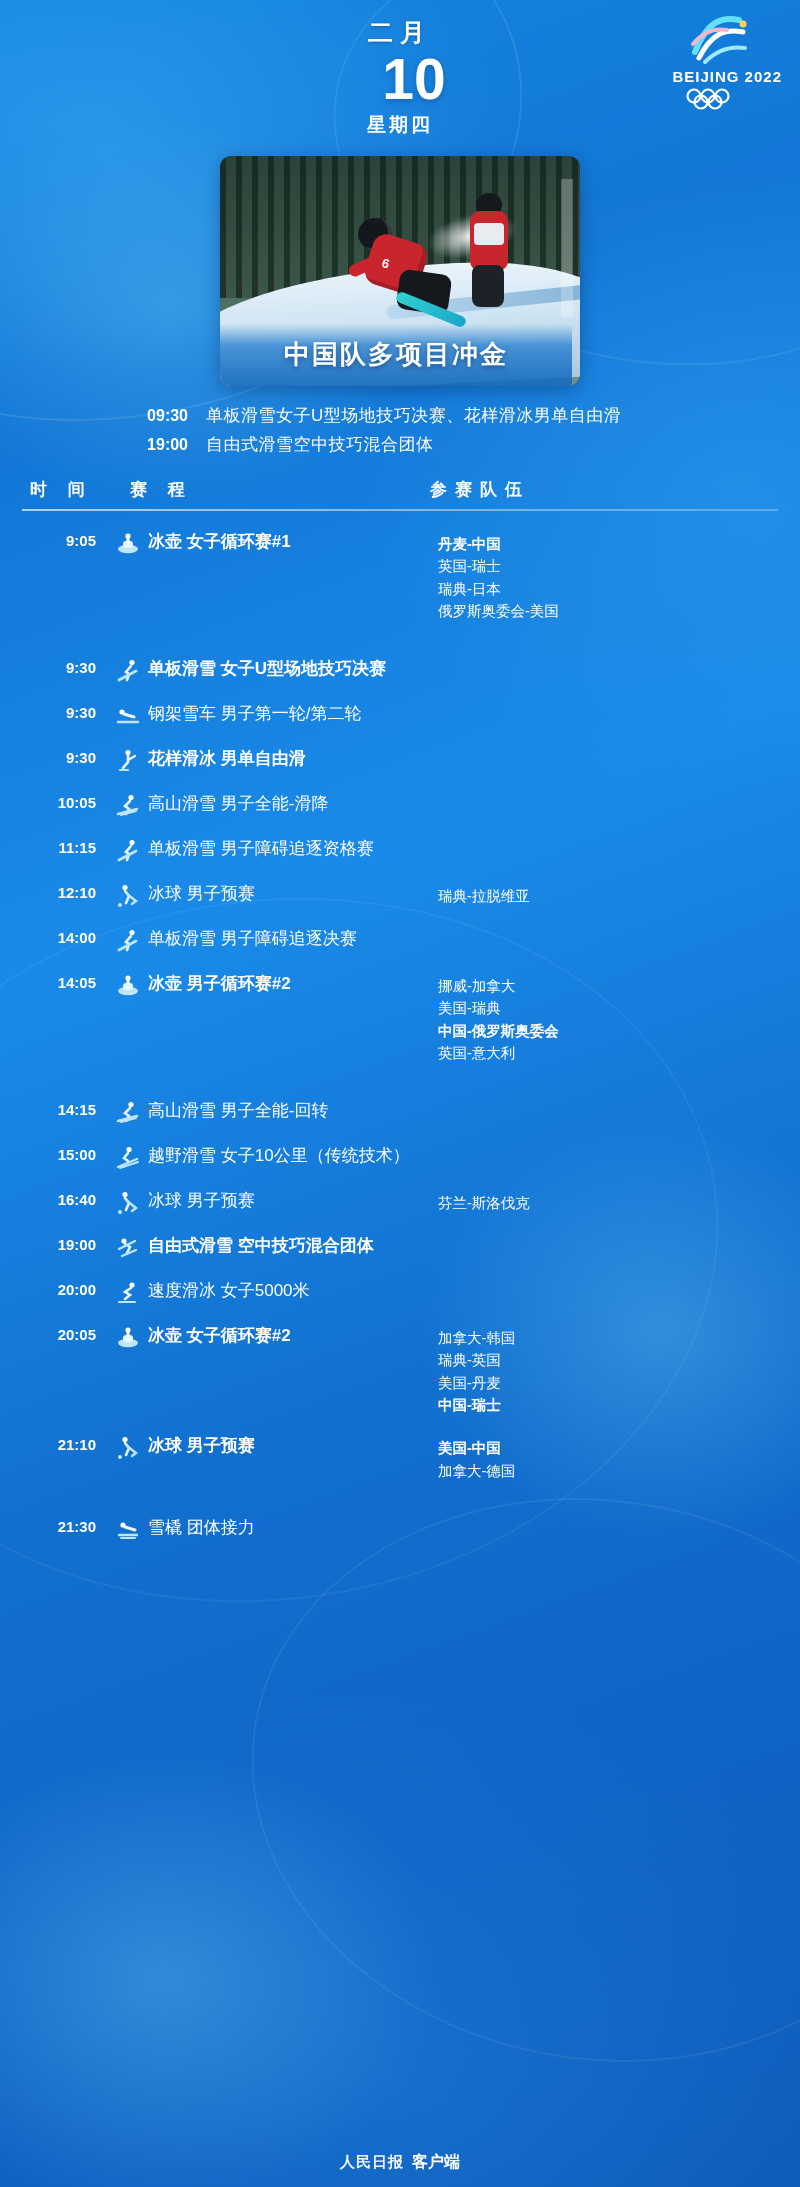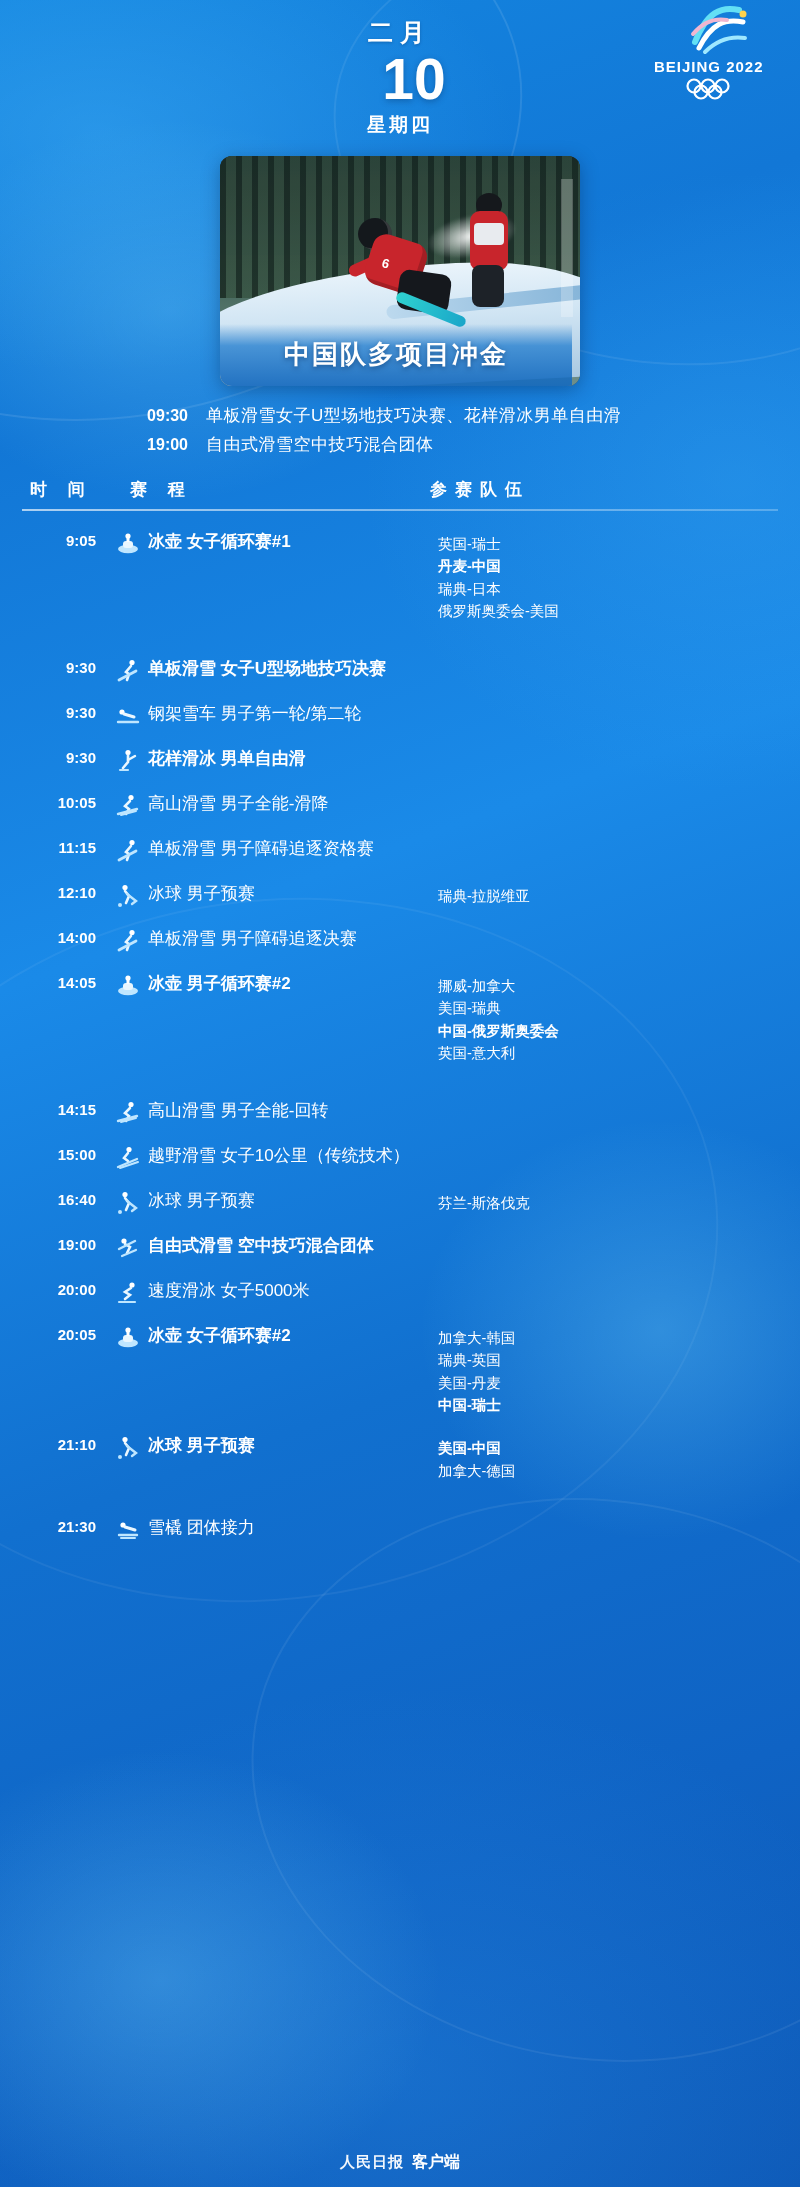--- a/index.html
+++ b/index.html
@@ -63,23 +63,23 @@
   .weekday {
     font-size: 19px;
     letter-spacing: 3px;
     font-weight: 600;
     margin-top: 2px;
   }
   
   .logo {
     position: absolute;
     right: 18px;
-    top: 0;
+    top: 10px;
     width: 128px;
-    text-align: left;
+    text-align: right;
   }
   .logo svg { display: block; margin: 0 auto; }
   .logo-text {
     margin-top: 2px;
     font-size: 15px;
     font-weight: 800;
     letter-spacing: 1px;
     color: #fff;
   }
   .rings { margin-top: 3px; }
@@ -338,22 +338,22 @@
       <div class="r-icon">
         <svg width="26" height="26" viewBox="0 0 26 26">
           <ellipse cx="13" cy="18" rx="10" ry="4.2" fill="#bfe6ff"></ellipse>
           <rect x="8" y="10" width="10" height="7" rx="3" fill="#eaf7ff"></rect>
           <rect x="11.5" y="5" width="3" height="6" rx="1.5" fill="#ffffff"></rect>
           <circle cx="13" cy="5" r="2.6" fill="#ffffff"></circle>
         </svg>
       </div>
       <div class="r-event bold">冰壶 女子循环赛#1</div>
       <div class="r-teams">
+        <div class="team-line hl">丹麦-中国</div>
         <div class="team-line">英国-瑞士</div>
-        <div class="team-line hl">丹麦-中国</div>
         <div class="team-line">瑞典-日本</div>
         <div class="team-line">俄罗斯奥委会-美国</div>
       </div>
     </div>
     <div class="row">
       <div class="r-time">9:30</div>
       <div class="r-icon">
         <svg width="26" height="26" viewBox="0 0 26 26">
           <circle cx="17" cy="4.5" r="2.6" fill="#ffffff"></circle>
           <path d="M16 8 L11 14 L14 16 L12 22" stroke="#eaf7ff" stroke-width="2.6" fill="none" stroke-linecap="round"></path>

